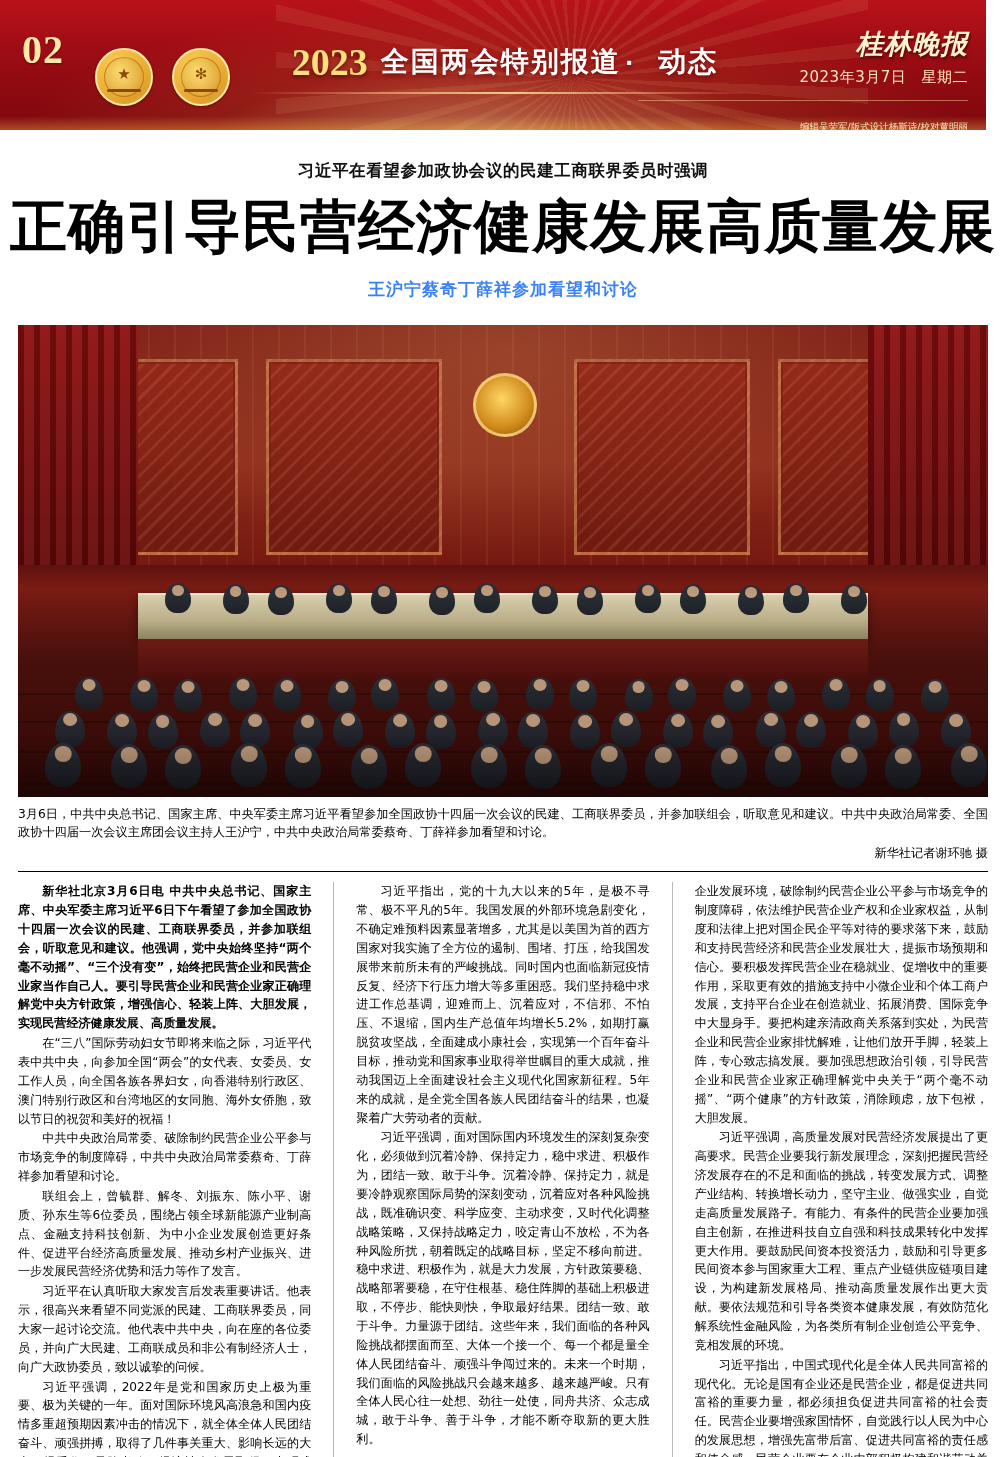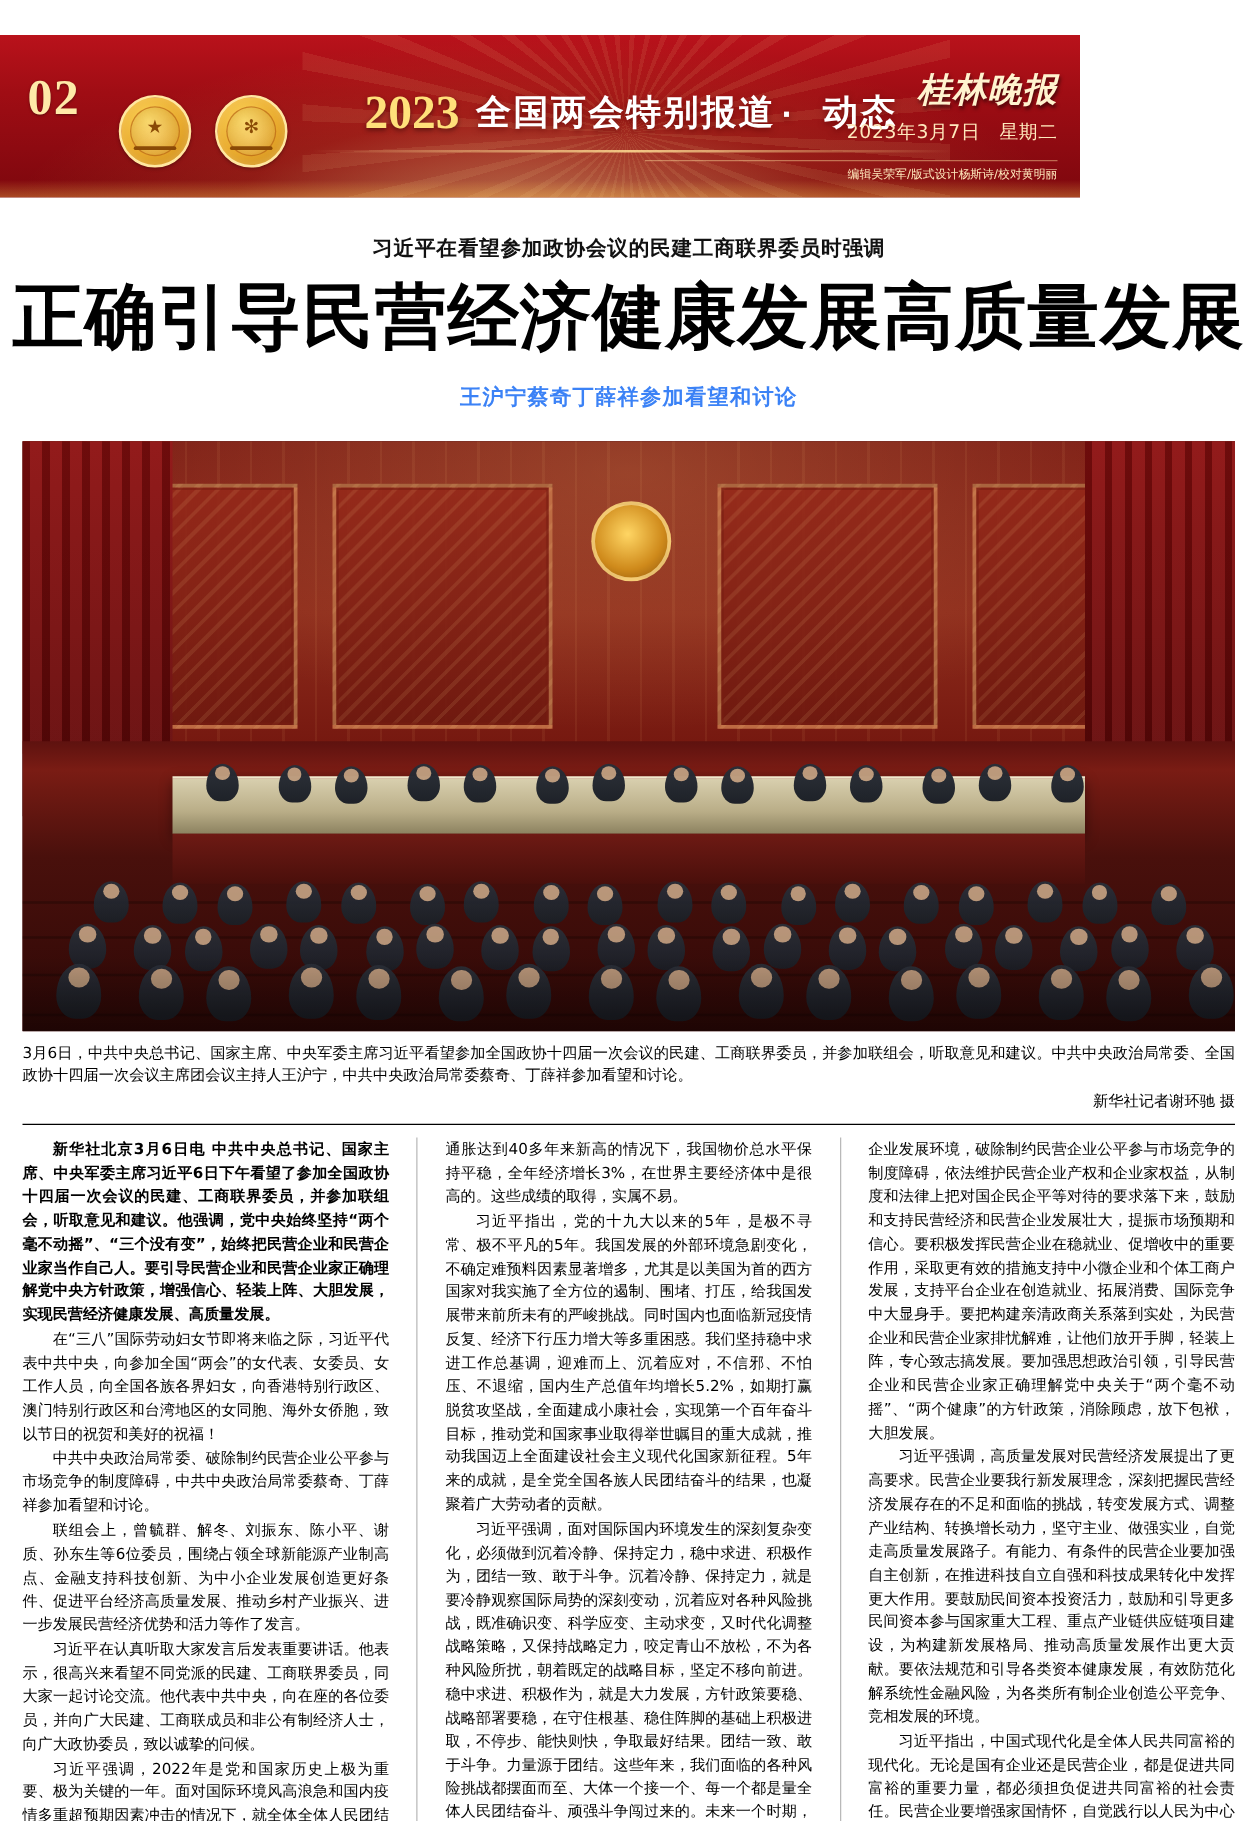--- a/index.html
+++ b/index.html
@@ -9,27 +9,26 @@
     height: 1457px;
     background: #ffffff;
     font-family: "DejaVu Sans", sans-serif;
     overflow: hidden;
     position: relative;
   }
 
   
   .masthead {
     position: relative;
-    width: 864px;
+    width: 986px;
     height: 130px;
     background:
       radial-gradient(ellipse at 50% 120%, rgba(255,230,150,0.55) 0%, rgba(255,200,80,0.10) 42%, rgba(0,0,0,0) 70%),
       linear-gradient(180deg, #b9121b 0%, #a00d14 35%, #8d0a11 70%, #7d070d 100%);
     overflow: hidden;
-    margin-top: 28px;
   }
   .masthead:before {
     content: "";
     position: absolute;
     left: 0; right: 0; bottom: 0;
     height: 14px;
     background: linear-gradient(180deg, rgba(255,210,110,0.0), rgba(255,200,80,0.35));
   }
   .mh-rays {
     position: absolute;
@@ -146,21 +145,21 @@
   }
   .mh-date .d2 { margin-left: 10px; }
   .mh-credits {
     position: absolute;
     right: 18px; top: 100px;
     width: 330px;
     text-align: right;
     font-size: 9.5px;
     color: #ffe9bd;
     border-top: 1px solid rgba(255,225,160,.45);
-    padding-top: 4px;
+    padding-top: 20px;
   }
 
   
   .headline-area {
     padding: 30px 0 6px 0;
     text-align: center;
   }
   .kicker {
     font-size: 16.5px;
     font-weight: 700;
@@ -485,21 +484,20 @@
     <p class="ind">在“三八”国际劳动妇女节即将来临之际，习近平代表中共中央，向参加全国“两会”的女代表、女委员、女工作人员，向全国各族各界妇女，向香港特别行政区、澳门特别行政区和台湾地区的女同胞、海外女侨胞，致以节日的祝贺和美好的祝福！</p>
     <p class="ind">中共中央政治局常委、破除制约民营企业公平参与市场竞争的制度障碍，中共中央政治局常委蔡奇、丁薛祥参加看望和讨论。</p>
     <p class="ind">联组会上，曾毓群、解冬、刘振东、陈小平、谢质、孙东生等6位委员，围绕占领全球新能源产业制高点、金融支持科技创新、为中小企业发展创造更好条件、促进平台经济高质量发展、推动乡村产业振兴、进一步发展民营经济优势和活力等作了发言。</p>
     <p class="ind">习近平在认真听取大家发言后发表重要讲话。他表示，很高兴来看望不同党派的民建、工商联界委员，同大家一起讨论交流。他代表中共中央，向在座的各位委员，并向广大民建、工商联成员和非公有制经济人士，向广大政协委员，致以诚挚的问候。</p>
     <p class="ind">习近平强调，2022年是党和国家历史上极为重要、极为关键的一年。面对国际环境风高浪急和国内疫情多重超预期因素冲击的情况下，就全体全体人民团结奋斗、顽强拼搏，取得了几件事关重大、影响长远的大事，经受住了风险考验、经济社会发展取得了丰硕成果。中国共产党胜利召开第二十次全国代表大会，擘画了全面建设社会主义现代化国家的宏伟蓝图。我们克服新冠疫情等困难挑战，如期安全顺利举办北京冬奥会、冬残奥会。我们动态优化调整防控政策措施，较短时间实现了疫情防控平稳转段，就死病亡率保持在全球最低水平，取得疫情防控重大决定性胜利。我们完整、准确、全面贯彻新发展理念，着力构建新发展格局、推动高质量发展，在全球</p>
   </div>
 
   <div class="col-divider"></div>
 
   <div class="col">
-    <p>通胀达到40多年来新高的情况下，我国物价总水平保持平稳，全年经济增长3%，在世界主要经济体中是很高的。这些成绩的取得，实属不易。</p>
     <p class="ind">习近平指出，党的十九大以来的5年，是极不寻常、极不平凡的5年。我国发展的外部环境急剧变化，不确定难预料因素显著增多，尤其是以美国为首的西方国家对我实施了全方位的遏制、围堵、打压，给我国发展带来前所未有的严峻挑战。同时国内也面临新冠疫情反复、经济下行压力增大等多重困惑。我们坚持稳中求进工作总基调，迎难而上、沉着应对，不信邪、不怕压、不退缩，国内生产总值年均增长5.2%，如期打赢脱贫攻坚战，全面建成小康社会，实现第一个百年奋斗目标，推动党和国家事业取得举世瞩目的重大成就，推动我国迈上全面建设社会主义现代化国家新征程。5年来的成就，是全党全国各族人民团结奋斗的结果，也凝聚着广大劳动者的贡献。</p>
     <p class="ind">习近平强调，面对国际国内环境发生的深刻复杂变化，必须做到沉着冷静、保持定力，稳中求进、积极作为，团结一致、敢于斗争。沉着冷静、保持定力，就是要冷静观察国际局势的深刻变动，沉着应对各种风险挑战，既准确识变、科学应变、主动求变，又时代化调整战略策略，又保持战略定力，咬定青山不放松，不为各种风险所扰，朝着既定的战略目标，坚定不移向前进。稳中求进、积极作为，就是大力发展，方针政策要稳、战略部署要稳，在守住根基、稳住阵脚的基础上积极进取，不停步、能快则快，争取最好结果。团结一致、敢于斗争。力量源于团结。这些年来，我们面临的各种风险挑战都摆面而至、大体一个接一个、每一个都是量全体人民团结奋斗、顽强斗争闯过来的。未来一个时期，我们面临的风险挑战只会越来越多、越来越严峻。只有全体人民心往一处想、劲往一处使，同舟共济、众志成城，敢于斗争、善于斗争，才能不断夺取新的更大胜利。</p>
 
   </div>
 
   <div class="col-divider"></div>
 
   <div class="col">
     <p>企业发展环境，破除制约民营企业公平参与市场竞争的制度障碍，依法维护民营企业产权和企业家权益，从制度和法律上把对国企民企平等对待的要求落下来，鼓励和支持民营经济和民营企业发展壮大，提振市场预期和信心。要积极发挥民营企业在稳就业、促增收中的重要作用，采取更有效的措施支持中小微企业和个体工商户发展，支持平台企业在创造就业、拓展消费、国际竞争中大显身手。要把构建亲清政商关系落到实处，为民营企业和民营企业家排忧解难，让他们放开手脚，轻装上阵，专心致志搞发展。要加强思想政治引领，引导民营企业和民营企业家正确理解党中央关于“两个毫不动摇”、“两个健康”的方针政策，消除顾虑，放下包袱，大胆发展。</p>
     <p class="ind">习近平强调，高质量发展对民营经济发展提出了更高要求。民营企业要我行新发展理念，深刻把握民营经济发展存在的不足和面临的挑战，转变发展方式、调整产业结构、转换增长动力，坚守主业、做强实业，自觉走高质量发展路子。有能力、有条件的民营企业要加强自主创新，在推进科技自立自强和科技成果转化中发挥更大作用。要鼓励民间资本投资活力，鼓励和引导更多民间资本参与国家重大工程、重点产业链供应链项目建设，为构建新发展格局、推动高质量发展作出更大贡献。要依法规范和引导各类资本健康发展，有效防范化解系统性金融风险，为各类所有制企业创造公平竞争、竞相发展的环境。</p>

